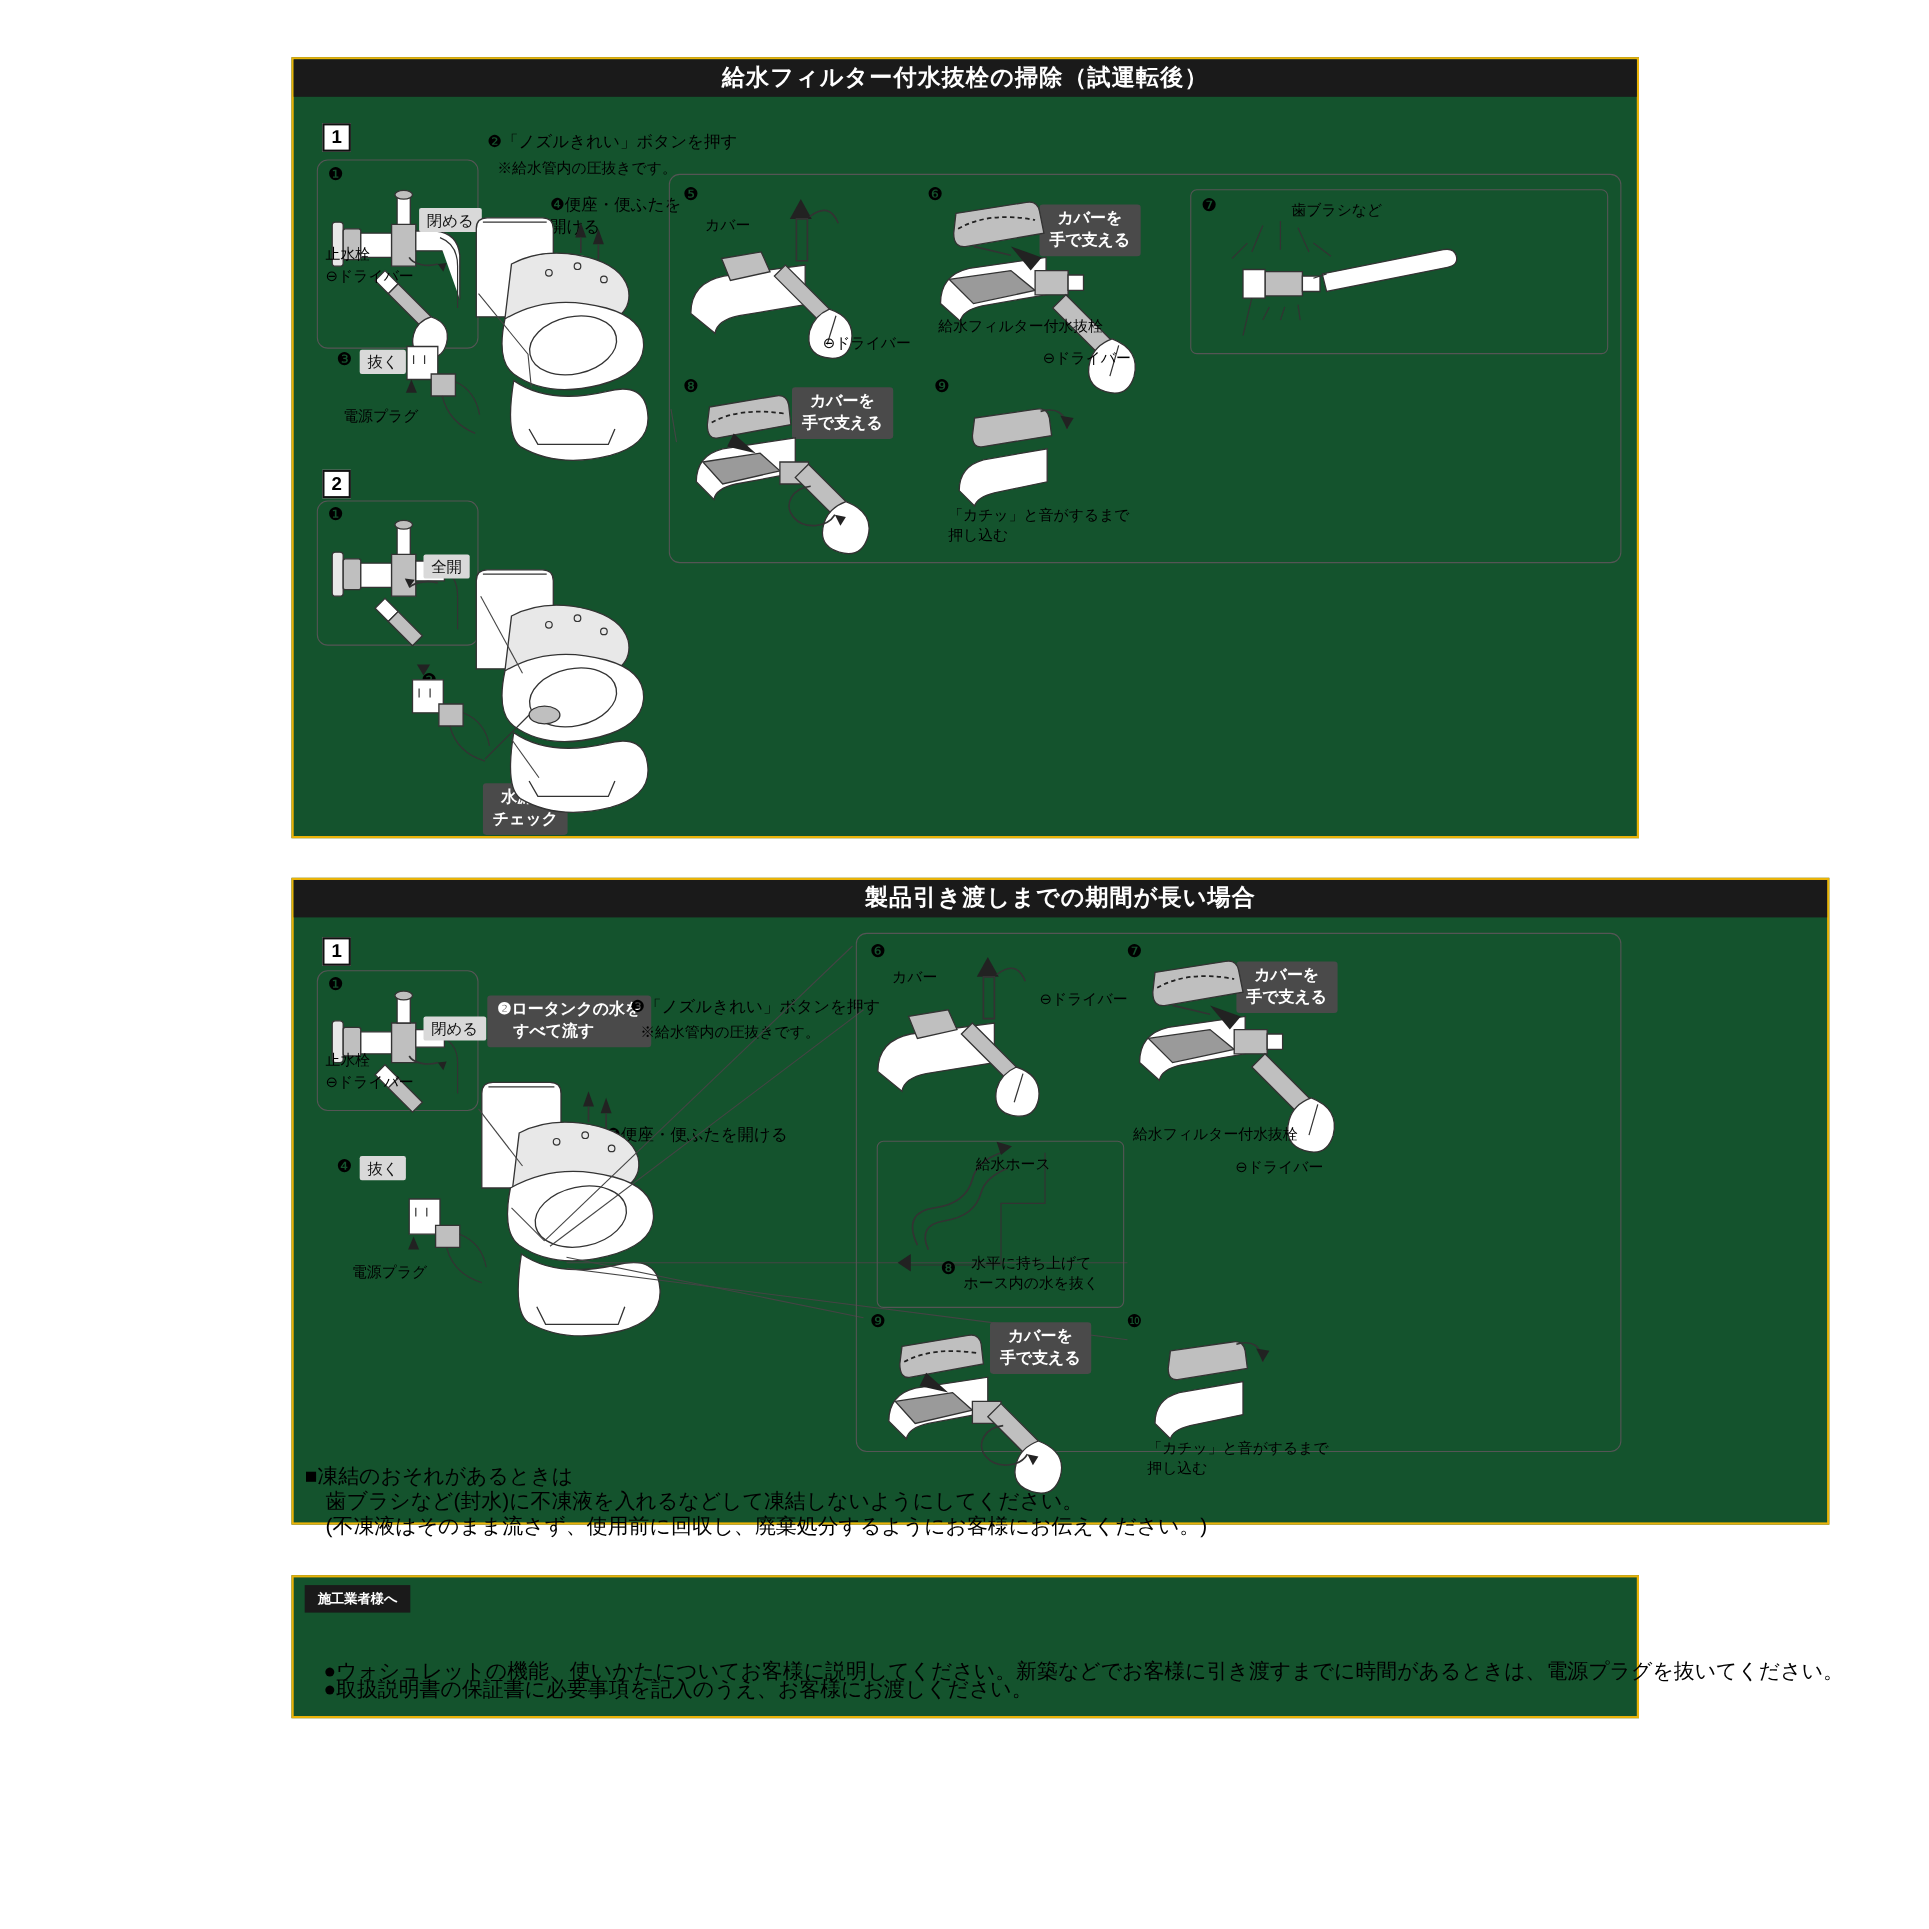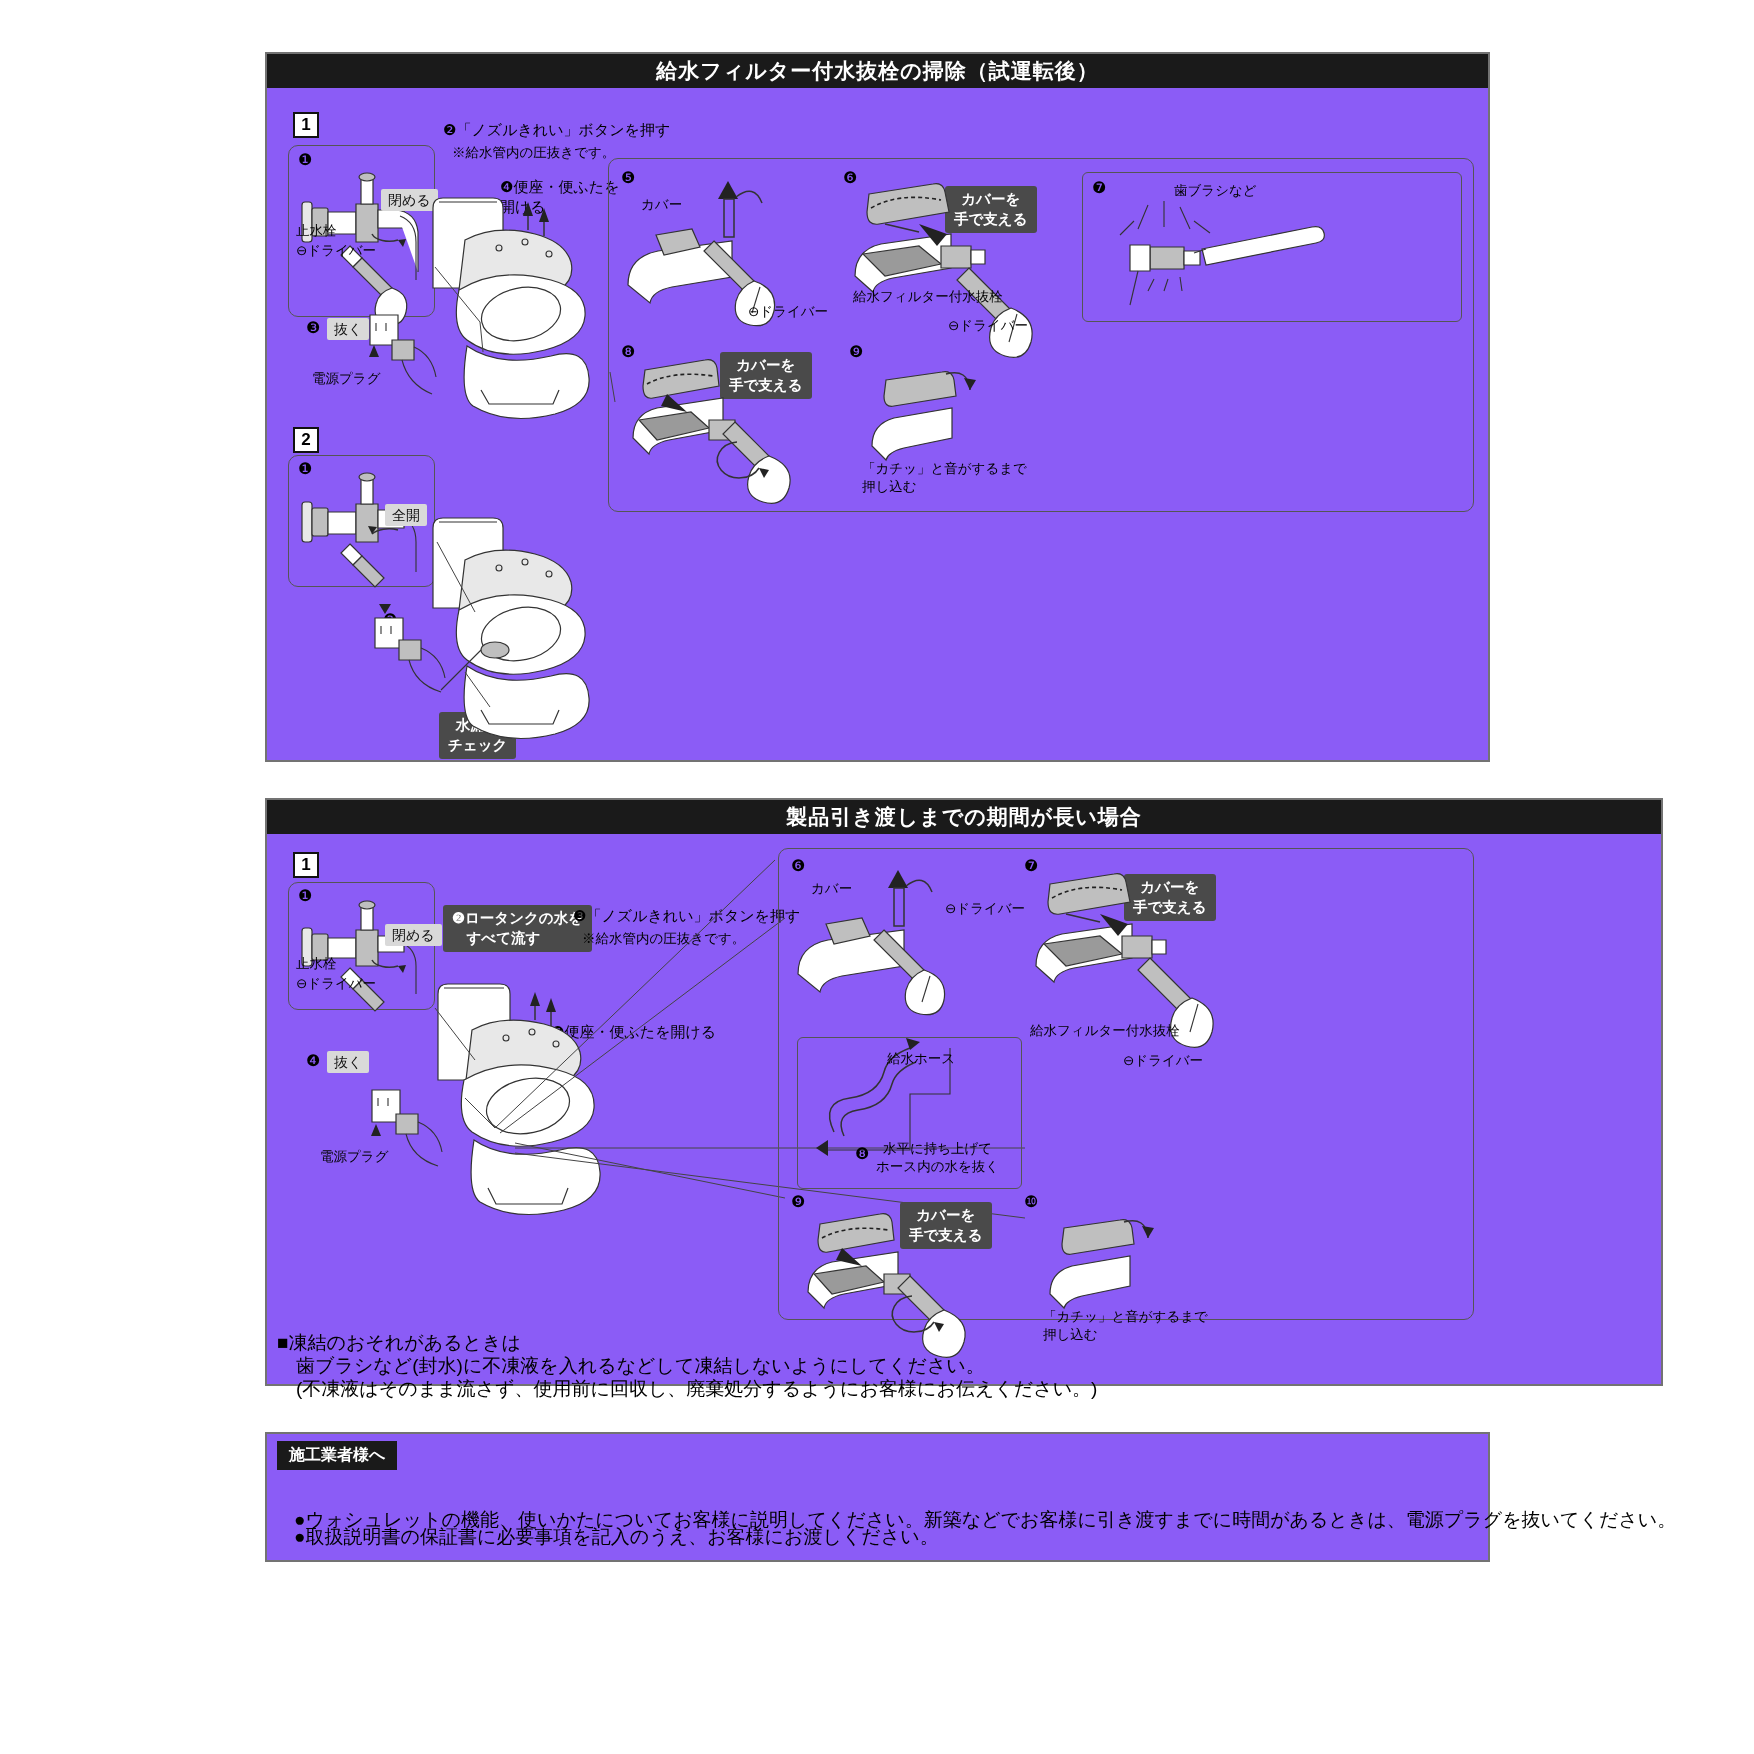--- a/index.html
+++ b/index.html
@@ -18,23 +18,23 @@
   .page {
     position: absolute;
     left: 0; top: 0;
     width: 1754px;
     height: 1754px;
   }
 
   
   .panel {
     position: absolute;
-    border: 2px solid #737373;
+    border: 2px solid #eab308;
     box-sizing: border-box;
-    background: #8b5cf6;
+    background: #14532d;
   }
   .panel-title {
     position: absolute;
     left: 0; top: 0;
     width: 100%;
     box-sizing: border-box;
     background: #1a1a1a;
     color: #fff;
     text-align: center;
     font-weight: bold;
@@ -98,21 +98,21 @@
     line-height: 1;
     white-space: pre;
   }
 
   
   .blackpill {
     position: absolute;
     background: #1a1a1a;
     color: #fff;
     font-weight: bold;
-    font-size: 16px;
+    font-size: 12px;
     padding: 4px 12px;
     white-space: pre;
   }
 
   svg { position: absolute; overflow: visible; }
   .ink { fill: none; stroke: #333; stroke-width: 1.5; }
   .ink2 { fill: none; stroke: #333; stroke-width: 1.1; }
   .fillgray { fill: #bfbfbf; stroke: #333; stroke-width: 1.2; }
   .filllight { fill: #e8e8e8; stroke: #333; stroke-width: 1.2; }
   .fillwhite { fill: #fff; stroke: #333; stroke-width: 1.2; }

